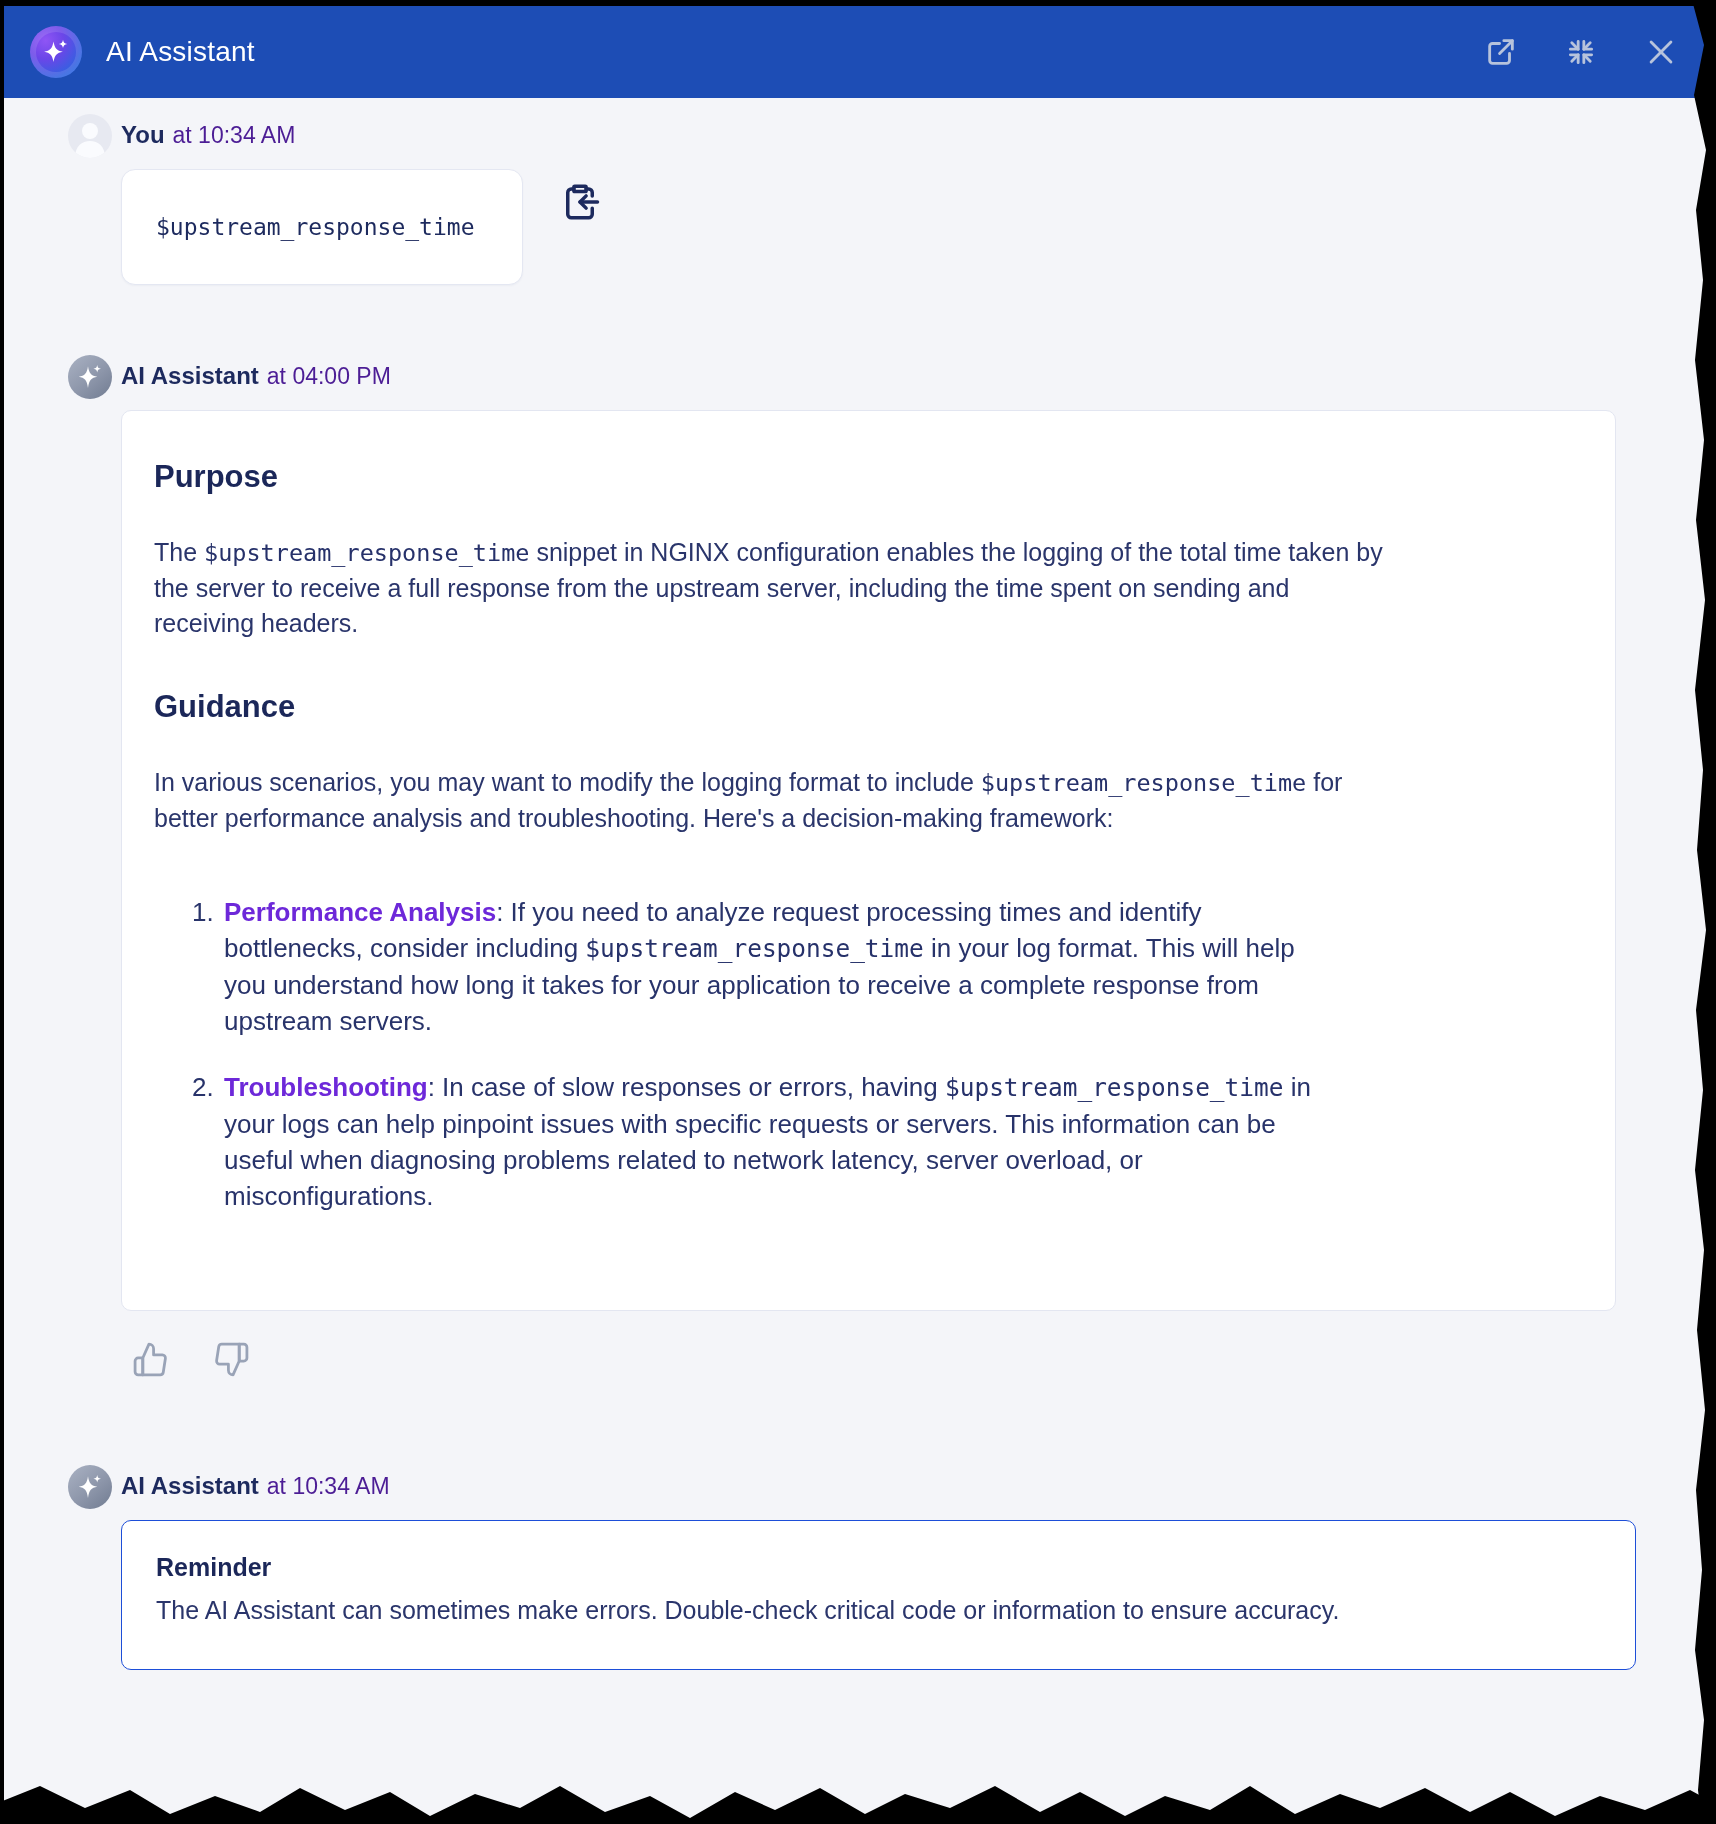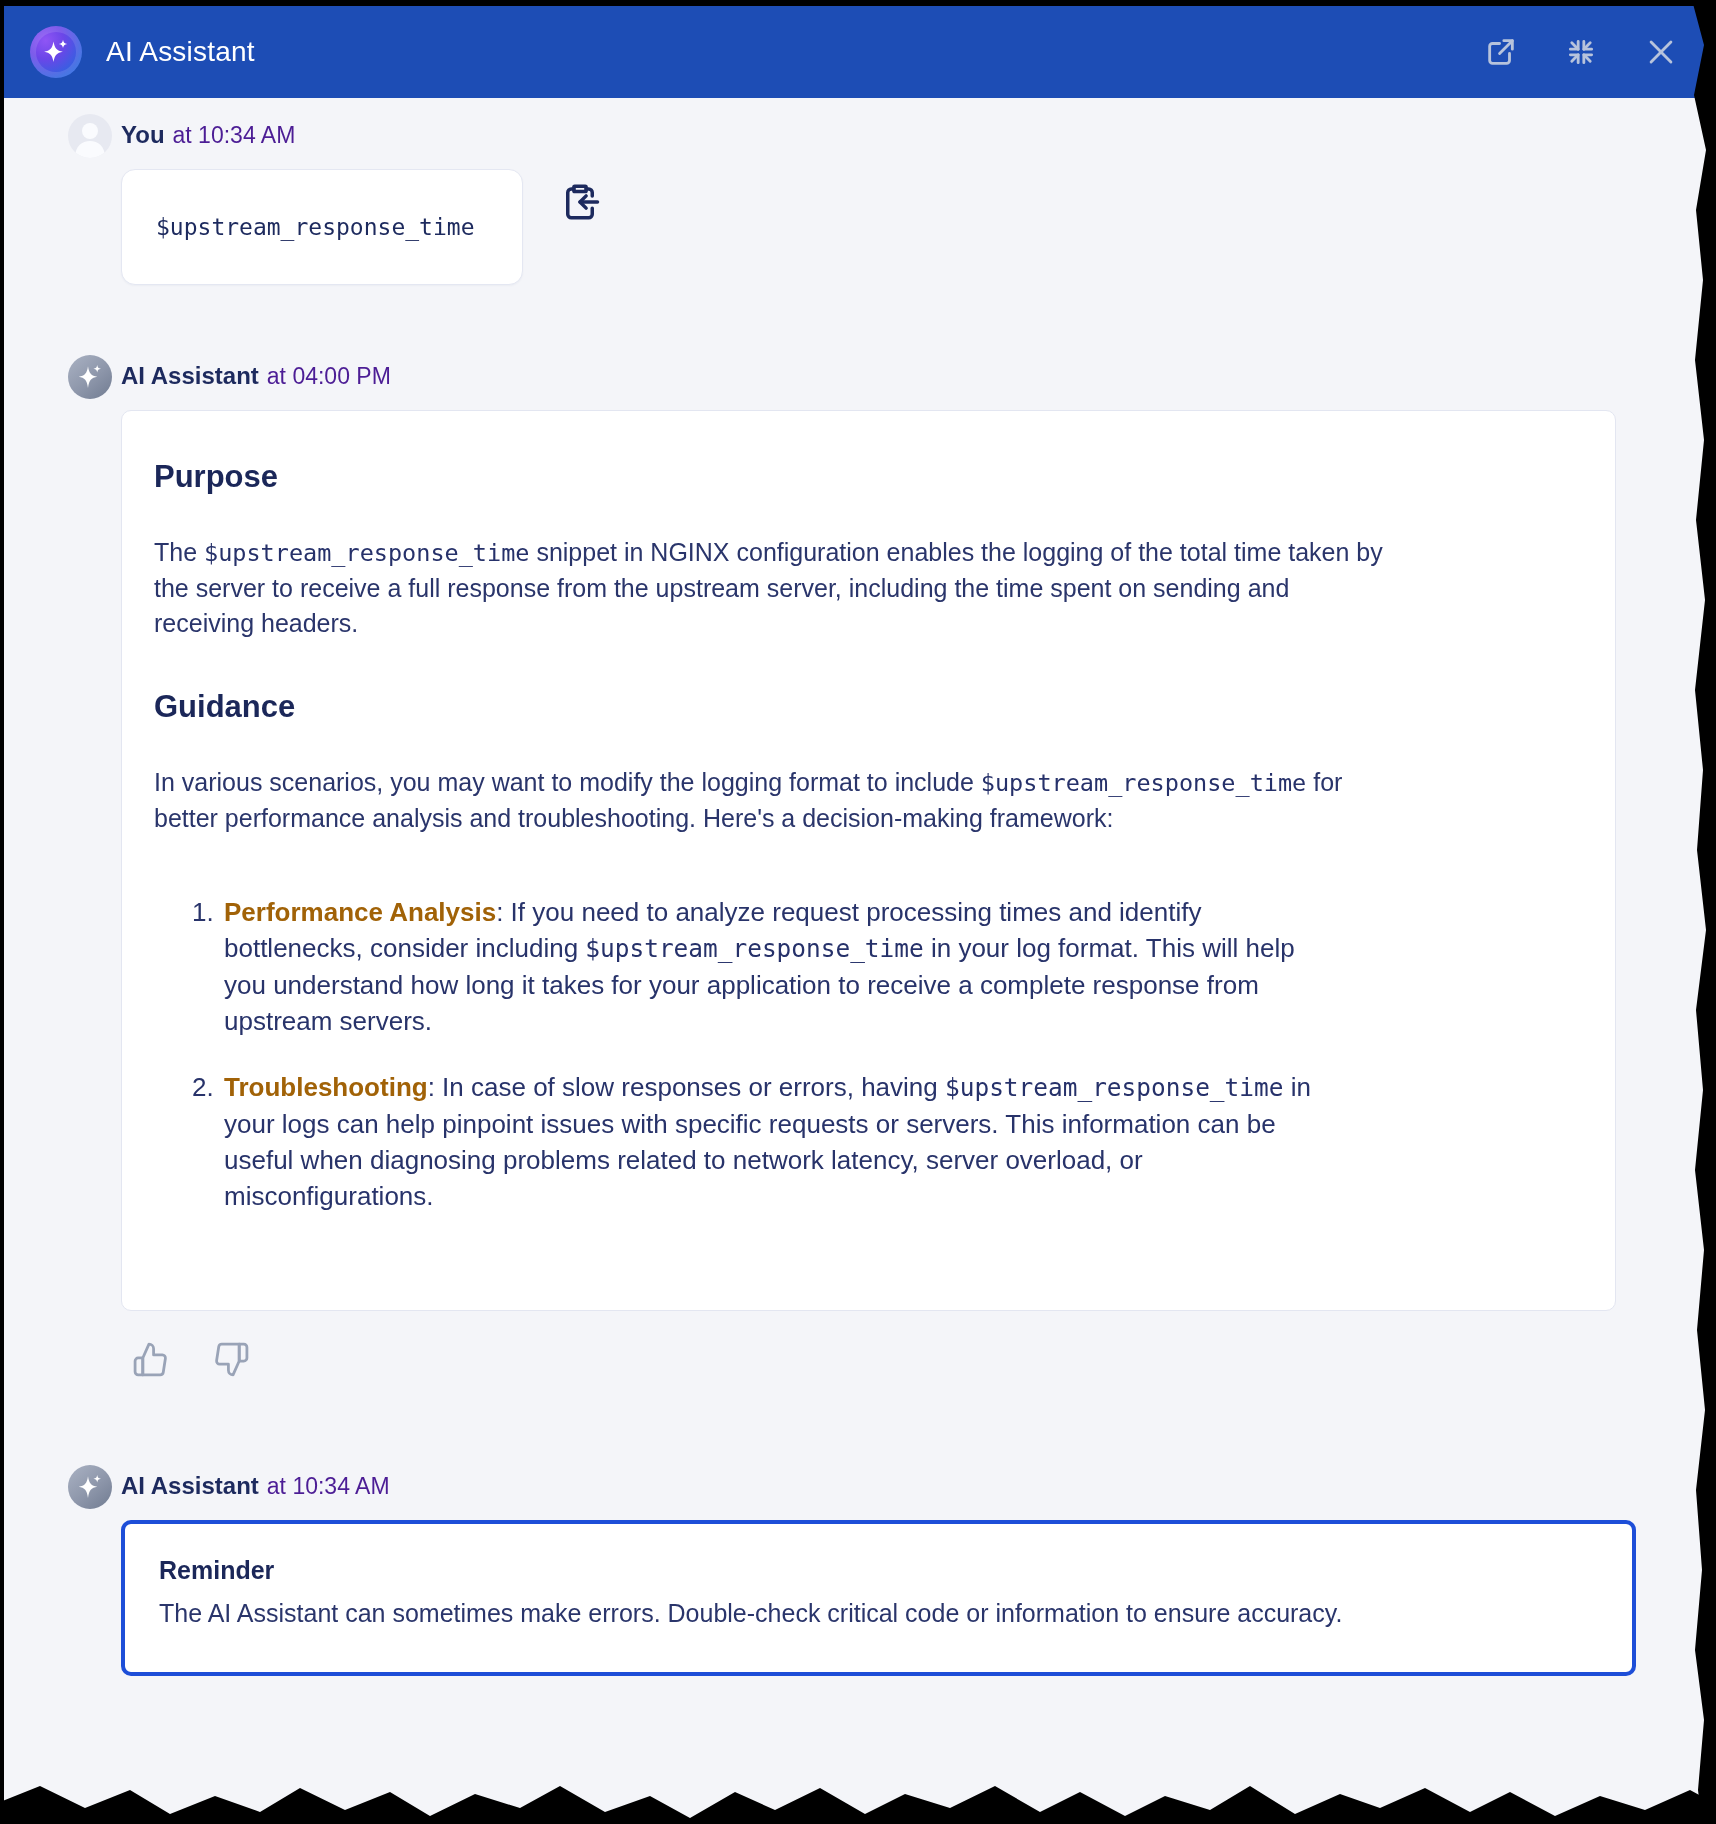--- a/index.html
+++ b/index.html
@@ -47,29 +47,29 @@
           margin-right:92px; padding:48px 46px 66px 32px; }
   .card h2 { font-size:31px; font-weight:700; color:#1b2759; margin:0 0 40px 0; }
   .card h2.h-guidance { margin-top:24px; }
   .card p { font-size:25px; line-height:35px; color:#2a356b; margin:0 0 48px 0; max-width:1240px; }
   code.inline { font-family:"DejaVu Sans Mono", monospace; font-size:0.94em; color:#26316a; }
 
   .olist { margin-top:58px; margin-left:38px; }
   .olist .li { display:flex; margin-bottom:30px; font-size:26px; line-height:36px; color:#28336a; }
   .li-num { flex:0 0 32px; }
   .li-text { max-width:1110px; }
-  .li-text b { font-weight:700; color:#a16207; }
+  .li-text b { font-weight:700; color:#6d28d9; }
 
   .feedback { display:flex; gap:44px; margin:30px 0 0 11px; }
   .fb-btn { background:none; border:none; cursor:pointer; padding:0; }
   .fb-btn svg { stroke:#99a3b7; }
 
   .assistant-section { margin-top:0; }
   .reminder-section { margin-top:84px; }
-  .reminder-card { background:#ffffff; border:4px solid #1d4ed8; border-radius:10px;
+  .reminder-card { background:#ffffff; border:1px solid #1d4ed8; border-radius:10px;
                    margin-right:72px; padding:32px 34px 44px 34px; }
   .reminder-card h3 { font-size:25px; font-weight:700; color:#1b2759; margin-bottom:14px; }
   .reminder-card p { font-size:25px; color:#2a356b; }
 
   
   .tear { position:absolute; pointer-events:none; z-index:50; }
   .tear-bottom { left:0; bottom:0; width:1716px; height:50px; }
   .tear-right { right:0; top:0; width:28px; height:1824px; }
 </style>
 </head>

